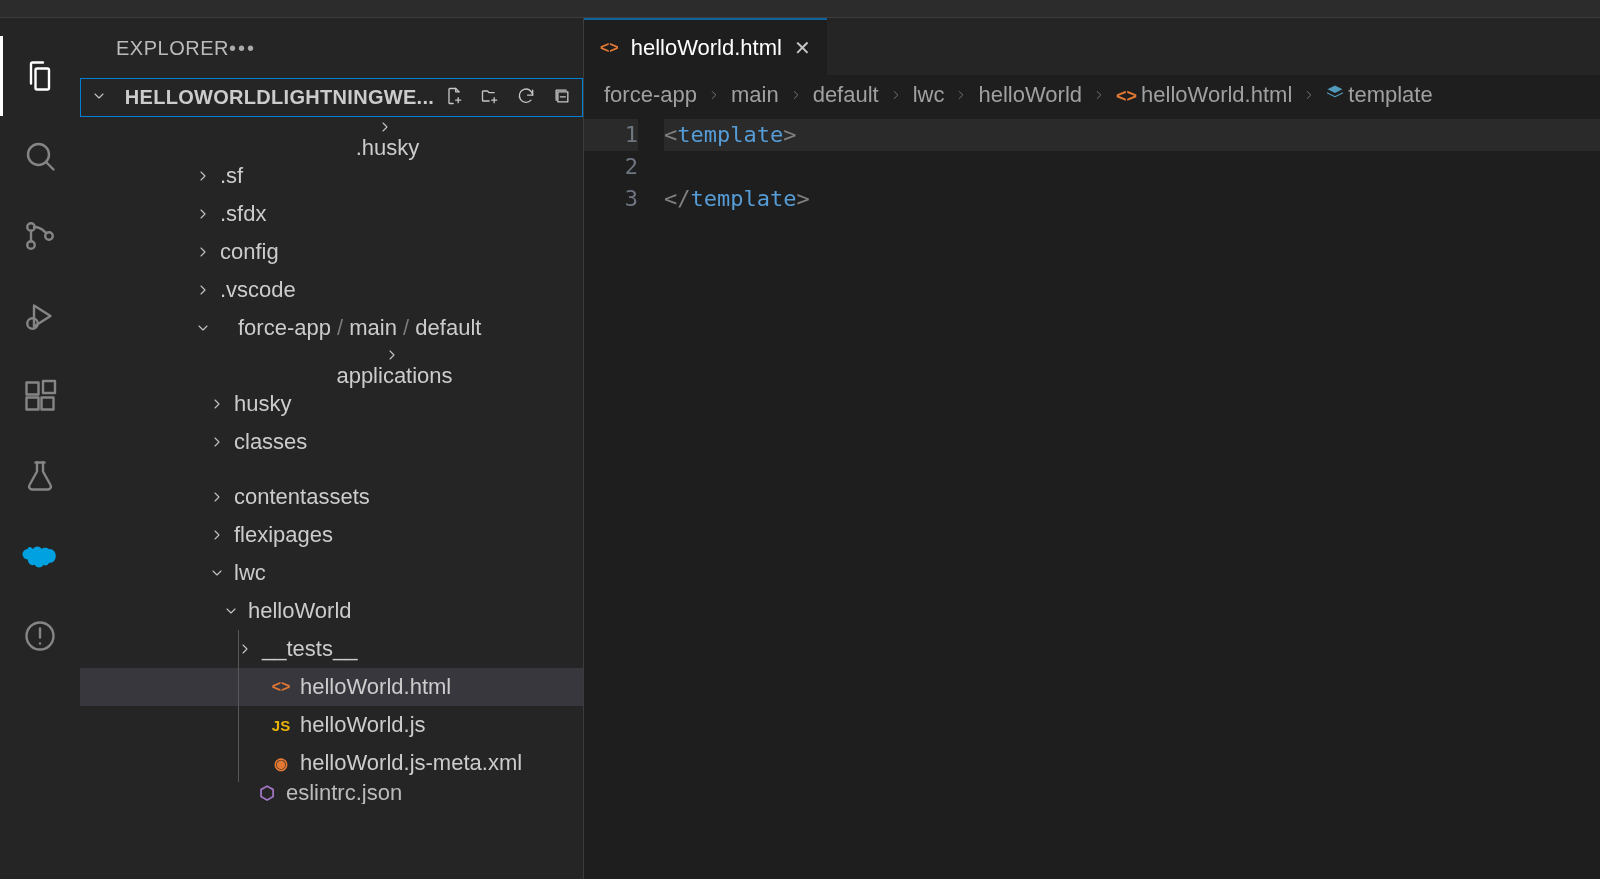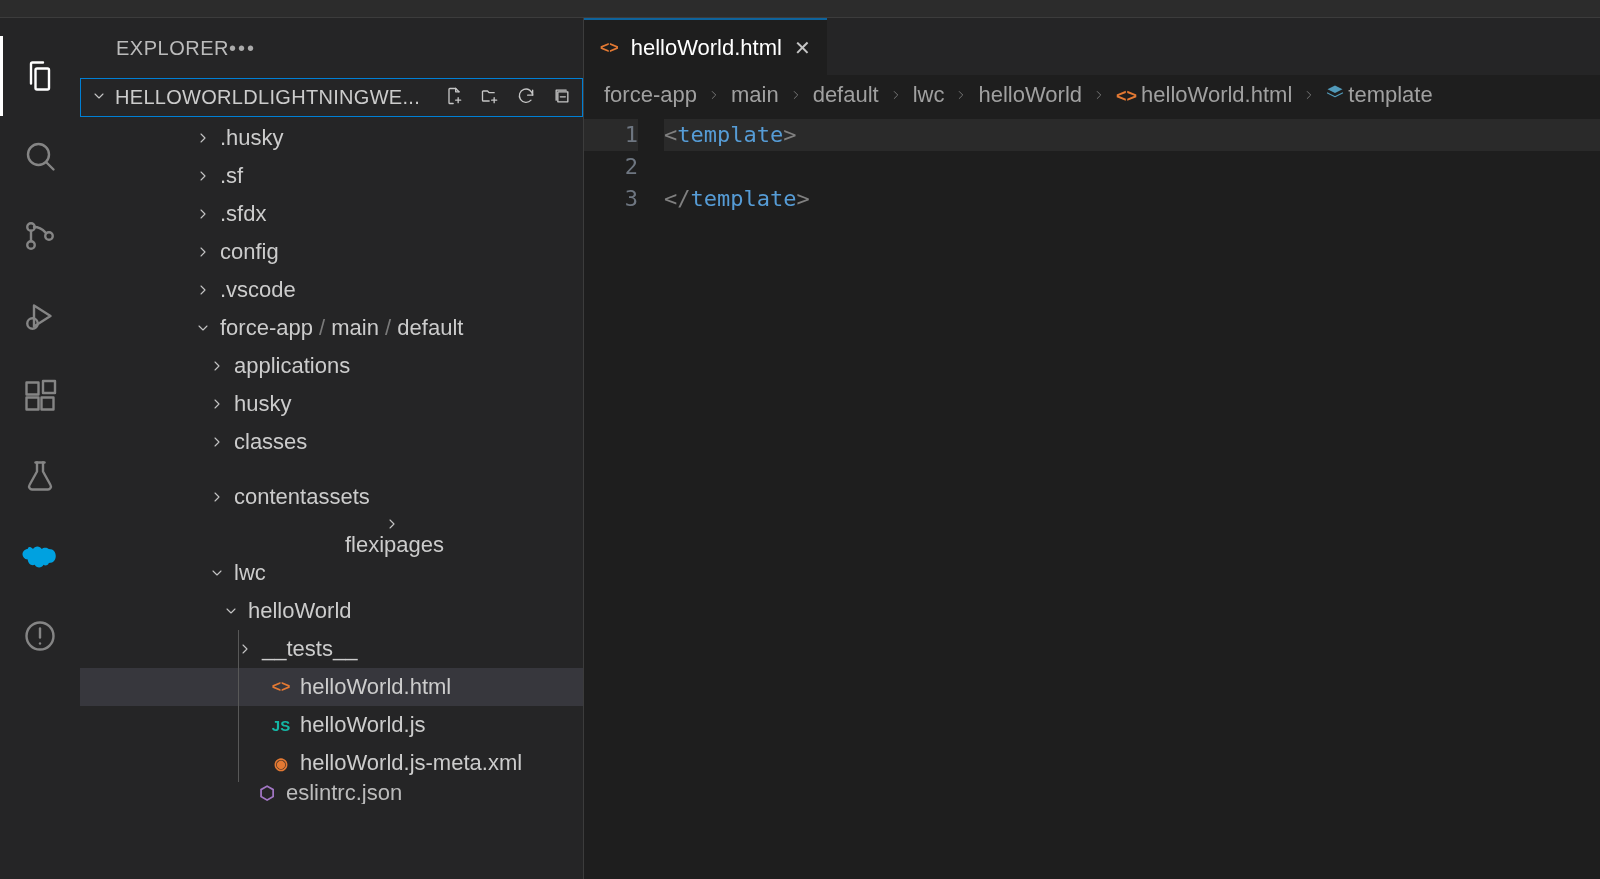--- a/index.html
+++ b/index.html
@@ -75,26 +75,27 @@
     display: flex;
     align-items: center;
     padding: 0 10px;
     border: 1px solid #007fd4;
     background: #252526;
   }
   .project-row .arrow { margin-right: 8px; color: #c5c5c5; }
   .project-name {
     flex: 1;
     font-size: 20px;
-    font-weight: 400;
+    font-weight: 700;
     color: #cccccc;
     overflow: hidden;
     white-space: nowrap;
     text-overflow: ellipsis;
     letter-spacing: 0.3px;
+    text-align: center;
   }
   .project-icons { display: flex; gap: 16px; color: #c5c5c5; }
   .project-icons span { cursor: pointer; }
   .tree {
     flex: 1;
     overflow: hidden;
     padding-top: 2px;
   }
   .tree-row {
     height: 38px;
@@ -109,21 +110,21 @@
   .tree-row .twisty {
     width: 22px;
     display: inline-flex;
     justify-content: center;
     color: #c5c5c5;
     margin-right: 6px;
   }
   .tree-row.selected { background: #37373d; }
   .tree-row .file-ico { width: 22px; display: inline-flex; justify-content: center; margin-right: 8px; }
   .ico-html { color: #e37933; font-weight: 700; font-size: 16px; }
-  .ico-js   { color: #14b8a6; font-weight: 700; font-size: 15px; }
+  .ico-js   { color: #eab308; font-weight: 700; font-size: 15px; }
   .ico-xml  { color: #e37933; font-weight: 700; font-size: 16px; }
   .ico-json { color: #b180d7; font-weight: 700; font-size: 18px; }
   .dim { color: #7a7a7a; }
   .guide {
     position: absolute;
     top: 0; bottom: 0; width: 1px;
     background: #585858;
   }
   
   .editor {
@@ -279,101 +280,101 @@
             </svg></span>
         <span><svg width="20" height="20" viewBox="0 0 24 24">
               <rect x="7" y="7" width="12" height="12"></rect>
               <path d="M5 17V5h12"></path>
               <path d="M10 13h6"></path>
             </svg></span>
       </span>
     </div>
 
     <div class="tree" id="tree">
+        <div class="tree-row" style="padding-left: 112px; flex-direction: column;">
+          <span class="twisty">
+            <svg width="16" height="16" viewBox="0 0 24 24">
+              <path d="M9 6l6 6-6 6"></path>
+            </svg>
+          </span>
+          <span>.husky</span>
+        </div>
+        <div class="tree-row" style="padding-left: 112px; align-items: center;">
+          <span class="twisty">
+            <svg width="16" height="16" viewBox="0 0 24 24">
+              <path d="M9 6l6 6-6 6"></path>
+            </svg>
+          </span>
+          <span>.sf</span>
+        </div>
         <div class="tree-row" style="padding-left: 112px;">
           <span class="twisty">
             <svg width="16" height="16" viewBox="0 0 24 24">
               <path d="M9 6l6 6-6 6"></path>
             </svg>
           </span>
-          <span>.husky</span>
-        </div>
-        <div class="tree-row" style="padding-left: 112px; align-items: center;">
-          <span class="twisty">
-            <svg width="16" height="16" viewBox="0 0 24 24">
-              <path d="M9 6l6 6-6 6"></path>
-            </svg>
-          </span>
-          <span>.sf</span>
+          <span>.sfdx</span>
         </div>
         <div class="tree-row" style="padding-left: 112px;">
           <span class="twisty">
             <svg width="16" height="16" viewBox="0 0 24 24">
               <path d="M9 6l6 6-6 6"></path>
             </svg>
           </span>
-          <span>.sfdx</span>
+          <span>config</span>
         </div>
         <div class="tree-row" style="padding-left: 112px;">
           <span class="twisty">
             <svg width="16" height="16" viewBox="0 0 24 24">
               <path d="M9 6l6 6-6 6"></path>
             </svg>
           </span>
-          <span>config</span>
-        </div>
-        <div class="tree-row" style="padding-left: 112px;">
-          <span class="twisty">
-            <svg width="16" height="16" viewBox="0 0 24 24">
-              <path d="M9 6l6 6-6 6"></path>
-            </svg>
-          </span>
           <span>.vscode</span>
         </div>
-        <div class="tree-row" style="padding-left: 112px;">
+        <div class="tree-row" style="padding-left: 112px; gap: 18px;">
           <span class="twisty">
             <svg width="16" height="16" viewBox="0 0 24 24">
               <path d="M6 9l6 6 6-6"></path>
             </svg>
           </span>
           <span>force-app<span class="dim"> / </span>main<span class="dim"> / </span>default</span>
         </div>
+        <div class="tree-row" style="padding-left: 126px; flex-direction: column;">
+          <span class="twisty">
+            <svg width="16" height="16" viewBox="0 0 24 24">
+              <path d="M9 6l6 6-6 6"></path>
+            </svg>
+          </span>
+          <span>applications</span>
+        </div>
         <div class="tree-row" style="padding-left: 126px;">
           <span class="twisty">
             <svg width="16" height="16" viewBox="0 0 24 24">
               <path d="M9 6l6 6-6 6"></path>
             </svg>
           </span>
-          <span>applications</span>
+          <span>husky</span>
         </div>
         <div class="tree-row" style="padding-left: 126px;">
           <span class="twisty">
             <svg width="16" height="16" viewBox="0 0 24 24">
               <path d="M9 6l6 6-6 6"></path>
             </svg>
           </span>
-          <span>husky</span>
+          <span>classes</span>
+        </div>
+        <div class="tree-row" style="padding-left: 126px; margin-top: 17px;">
+          <span class="twisty">
+            <svg width="16" height="16" viewBox="0 0 24 24">
+              <path d="M9 6l6 6-6 6"></path>
+            </svg>
+          </span>
+          <span>contentassets</span>
         </div>
         <div class="tree-row" style="padding-left: 126px;">
-          <span class="twisty">
-            <svg width="16" height="16" viewBox="0 0 24 24">
-              <path d="M9 6l6 6-6 6"></path>
-            </svg>
-          </span>
-          <span>classes</span>
-        </div>
-        <div class="tree-row" style="padding-left: 126px; margin-top: 17px;">
-          <span class="twisty">
-            <svg width="16" height="16" viewBox="0 0 24 24">
-              <path d="M9 6l6 6-6 6"></path>
-            </svg>
-          </span>
-          <span>contentassets</span>
-        </div>
-        <div class="tree-row" style="padding-left: 126px; flex-direction: column;">
           <span class="twisty">
             <svg width="16" height="16" viewBox="0 0 24 24">
               <path d="M9 6l6 6-6 6"></path>
             </svg>
           </span>
           <span>flexipages</span>
         </div>
         <div class="tree-row" style="padding-left: 126px;">
           <span class="twisty">
             <svg width="16" height="16" viewBox="0 0 24 24">

